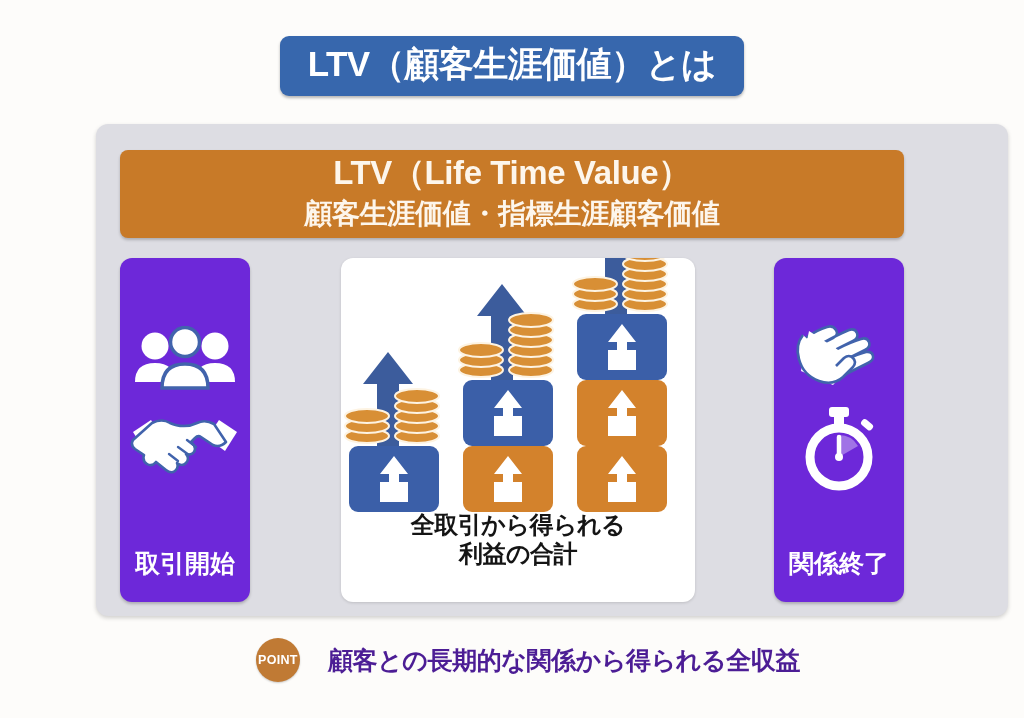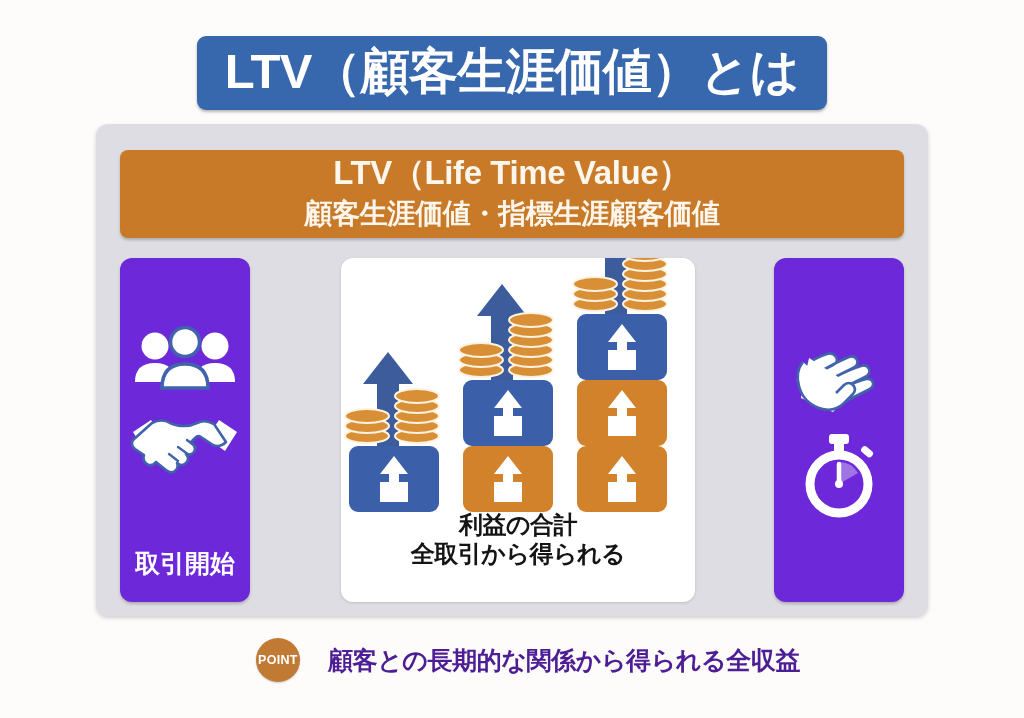--- a/index.html
+++ b/index.html
@@ -23,34 +23,34 @@
     left: 0;
     width: 100%;
     display: flex;
     justify-content: center;
   }
   .title-chip {
     background: #3767ad;
     color: #ffffff;
     border-radius: 9px;
     padding: 10px 28px 13px 28px;
-    font-size: 49px;
+    font-size: 35px;
     font-weight: bold;
     letter-spacing: -0.5px;
     line-height: 1.05;
     box-shadow: 0 2px 3px rgba(0,0,0,0.28);
     white-space: nowrap;
   }
 
   
   .panel {
     position: absolute;
     left: 96px;
     top: 124px;
-    width: 832px;
+    width: 912px;
     height: 492px;
     background: #dddde3;
     border-radius: 12px;
     box-shadow: 0 2px 4px rgba(0,0,0,0.18);
   }
 
   
   .banner {
     position: absolute;
     left: 24px;
@@ -309,22 +309,22 @@
         <rect x="236" y="122" width="90" height="66" rx="9" fill="#d3822c"></rect>
         <use href="#whiteArrow" x="295" y="156"></use>
       </g>
       <g>
         <rect x="236" y="188" width="90" height="66" rx="9" fill="#d3822c"></rect>
         <use href="#whiteArrow" x="295" y="222"></use>
       </g>
     </svg>
 
     <div class="center-caption">
+      <div>全取引から得られる</div>
       <div>利益の合計</div>
-      <div>全取引から得られる</div>
     </div>
   </div>
 
   <svg class="conn-arrow a2" viewBox="0 0 66 106">
     <path d="M2 28 L34 28 L34 4 L64 53 L34 102 L34 78 L2 78 Z" fill="#3866b0" stroke="#eef0f4" stroke-width="2.5" stroke-linejoin="round"></path>
   </svg>
 
   <div class="side-card right">
     <div class="side-icons">
 
@@ -337,19 +337,20 @@
       <svg width="92" height="92" viewBox="0 0 92 92">
         <rect x="36" y="6" width="20" height="10" rx="3" fill="#ffffff"></rect>
         <rect x="41" y="14" width="10" height="10" fill="#ffffff"></rect>
         <rect x="68" y="20" width="13" height="7" rx="3" fill="#ffffff" transform="rotate(40 74 23)"></rect>
         <circle cx="46" cy="56" r="29" fill="none" stroke="#ffffff" stroke-width="9"></circle>
         <path d="M46 56 L46 34 A22 22 0 0 1 65 45 Z" fill="#ffffff" opacity="0.35"></path>
         <line x1="46" y1="56" x2="46" y2="36" stroke="#ffffff" stroke-width="4.5" stroke-linecap="round"></line>
         <circle cx="46" cy="56" r="4" fill="#ffffff"></circle>
       </svg>
     </div>
+    <div class="side-label">関係終了</div>
   </div>
 </div>
 
 <div class="footer">
   <div class="point-badge">POINT</div>
   <div class="footer-text">顧客との長期的な関係から得られる全収益</div>
 </div>
 
 </body></html>

